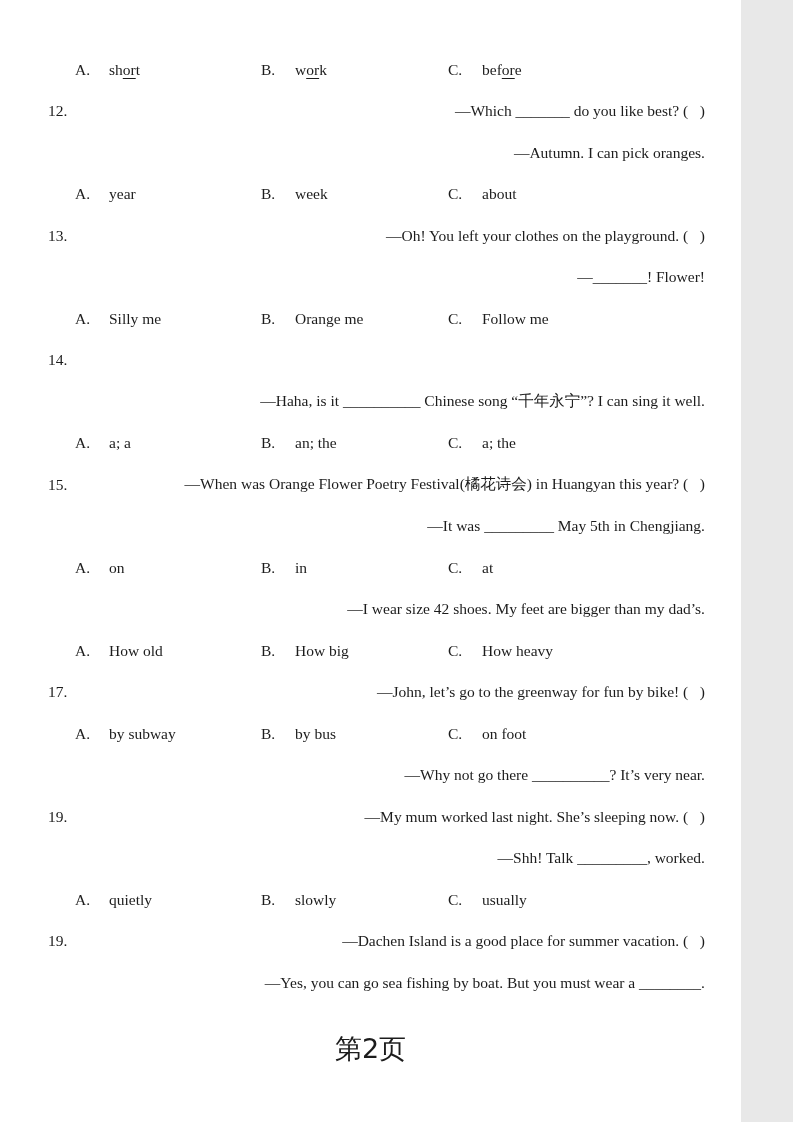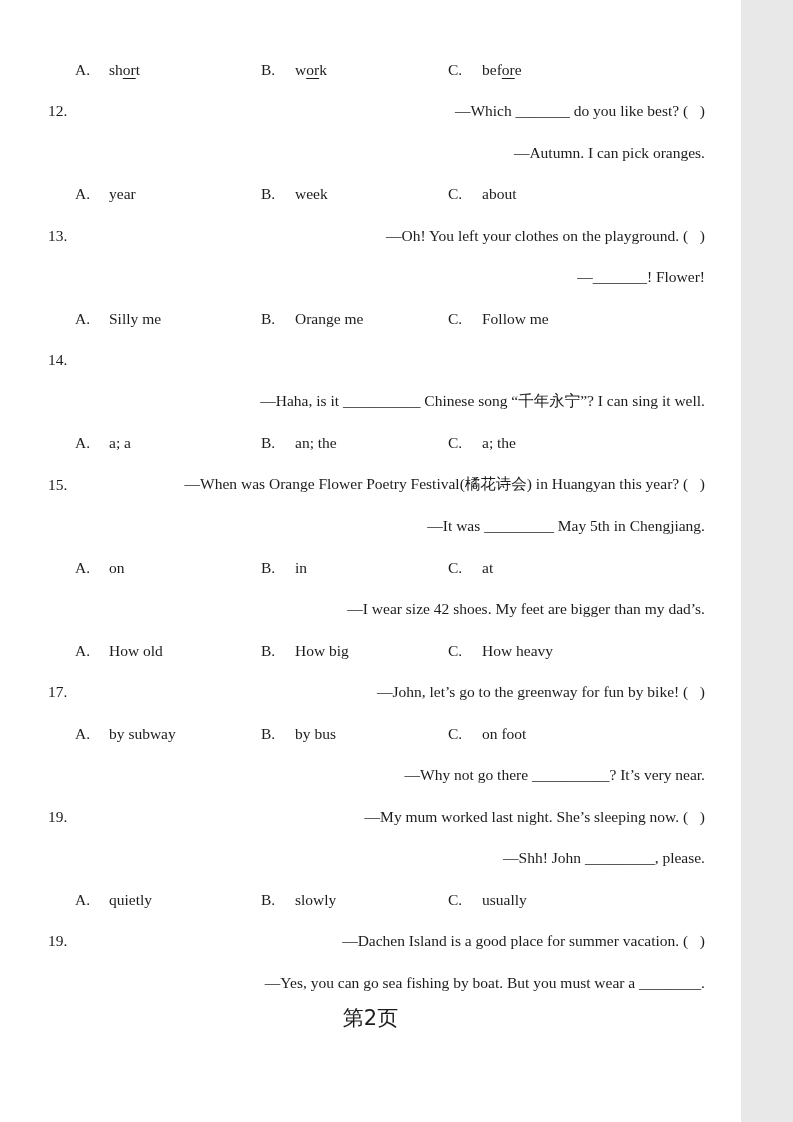--- a/index.html
+++ b/index.html
@@ -21,22 +21,23 @@
   }
   .qnum { flex:0 0 57px; width:57px; }
   .qtext { flex:1;text-align:right; }
   .opts { padding-left:27px; }
   .opt-a { width:158px; flex:0 0 158px; }
   .opt-b { width:187px; flex:0 0 187px;margin-left:28px; }
   .opt-c { flex:1; }
   .opt-label { display:inline-block; width:34px; }
   .ul { text-decoration:underline; text-underline-offset:3px; }
   .footer {
+    margin-top:27px;
     text-align:center;
-    font-size:21px;
+    font-size:27px;
     font-family:"DejaVu Sans","Liberation Sans",sans-serif;
     color:#1c1c1c;
   }
 </style>
 </head>
 <body>
 
 <div class="page">
   <div class="content">
 
@@ -117,21 +118,21 @@
     </div>
     <div class="row">
       <span class="qtext">—Why not go there __________? It’s very near.</span>
     </div>
 
     <div class="row">
       <span class="qnum">19.</span>
       <span class="qtext">—My mum worked last night. She’s sleeping now. (   )</span>
     </div>
     <div class="row">
-      <span class="qtext">—Shh! John _________, please.</span>
+      <span class="qtext">—Shh! Talk _________, worked.</span>
     </div>
     <div class="row opts">
       <span class="opt-a"><span class="opt-label">A.</span><span>quietly</span></span>
       <span class="opt-b"><span class="opt-label">B.</span><span>slowly</span></span>
       <span class="opt-c"><span class="opt-label">C.</span><span>usually</span></span>
     </div>
 
     <div class="row">
       <span class="qnum">19.</span>
       <span class="qtext">—Dachen Island is a good place for summer vacation. (   )</span>

